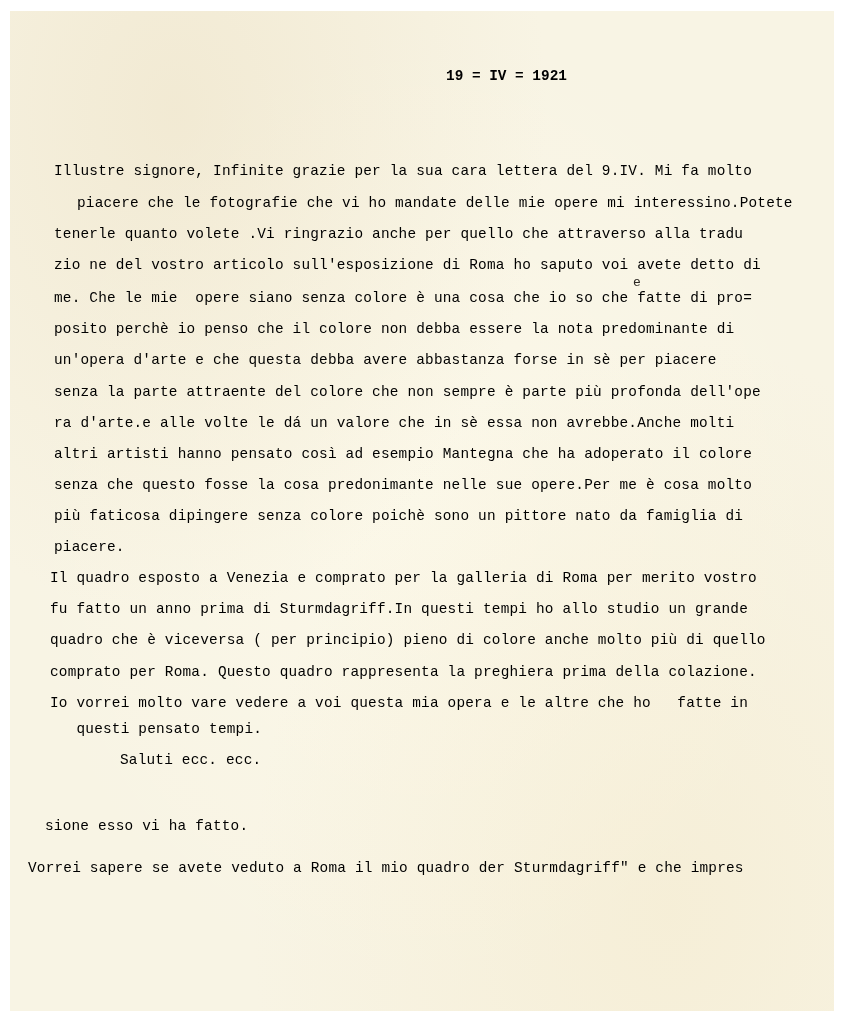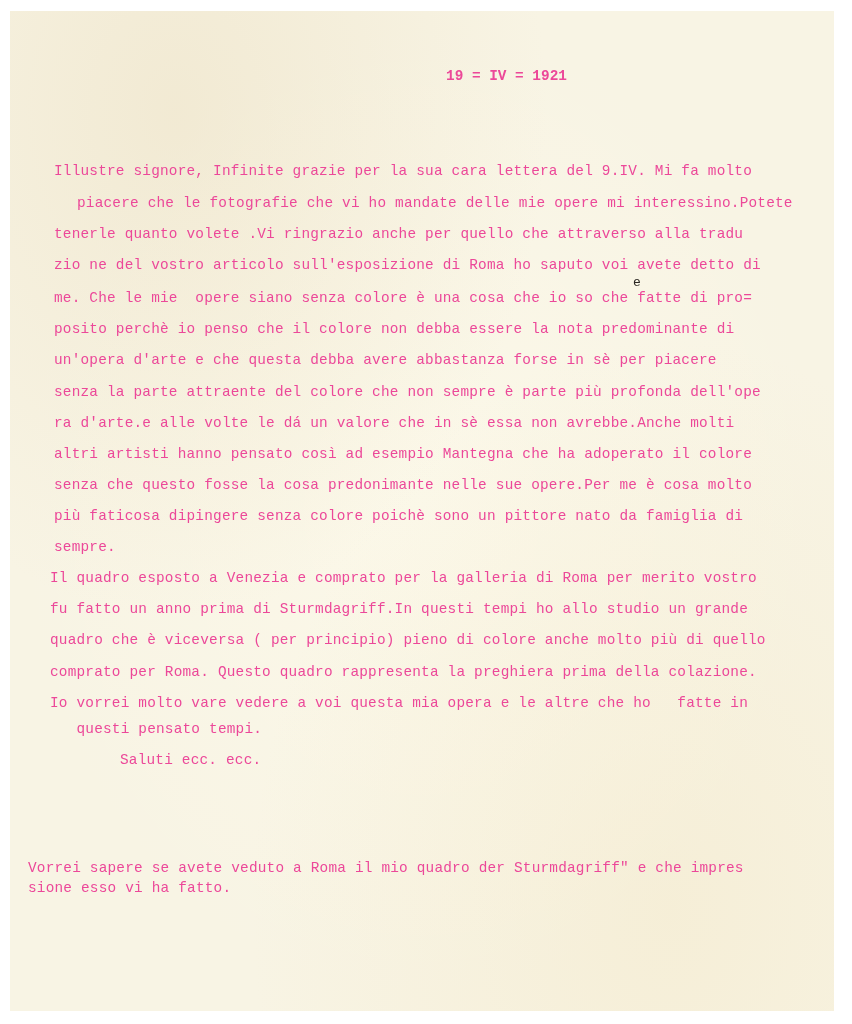--- a/index.html
+++ b/index.html
@@ -22,21 +22,21 @@
     background: #f8f4e4;
     background-image:
       radial-gradient(ellipse at 20% 10%, rgba(230,215,180,0.35), transparent 40%),
       radial-gradient(ellipse at 80% 90%, rgba(240,225,185,0.30), transparent 45%),
       radial-gradient(ellipse at 50% 50%, rgba(255,252,238,0.5), transparent 70%);
   }
   .typed {
     position: absolute;
     font-family: "Liberation Mono", "DejaVu Sans Mono", monospace;
     font-size: 14.4px;
-    color: #ec4899;
+    color: #000000;
     white-space: pre;
     letter-spacing: 0.2px;
   }
   .date {
     left: 446px;
     top: 68px;
     font-weight: bold;
     letter-spacing: 0px;
   }
   .line {
@@ -66,25 +66,25 @@
 <div class="typed line" style="top:257px;text-align:center;">zio ne del vostro articolo sull'esposizione di Roma ho saputo voi avete detto di</div>
 <div class="sup" style="left:633px; top:275px;">e</div>
 <div class="typed line" style="top:290px;">me. Che le mie  opere siano senza colore è una cosa che io so che fatte di pro=</div>
 <div class="typed line" style="top:321px;">posito perchè io penso che il colore non debba essere la nota predominante di</div>
 <div class="typed line" style="top:352px;">un'opera d'arte e che questa debba avere abbastanza forse in sè per piacere</div>
 <div class="typed line" style="top:384px;">senza la parte attraente del colore che non sempre è parte più profonda dell'ope</div>
 <div class="typed line" style="top:415px;">ra d'arte.e alle volte le dá un valore che in sè essa non avrebbe.Anche molti</div>
 <div class="typed line" style="top:446px;">altri artisti hanno pensato così ad esempio Mantegna che ha adoperato il colore</div>
 <div class="typed line" style="top:477px;">senza che questo fosse la cosa predonimante nelle sue opere.Per me è cosa molto</div>
 <div class="typed line" style="top:508px;">più faticosa dipingere senza colore poichè sono un pittore nato da famiglia di</div>
-<div class="typed line" style="top:539px;">sempre.</div>
+<div class="typed line" style="top:539px;">piacere.</div>
 
 <div class="typed line" style="left:50px; top:570px;">Il quadro esposto a Venezia e comprato per la galleria di Roma per merito vostro</div>
 <div class="typed line" style="left:50px; top:601px;">fu fatto un anno prima di Sturmdagriff.In questi tempi ho allo studio un grande</div>
 <div class="typed line" style="left:50px; top:632px;">quadro che è viceversa ( per principio) pieno di colore anche molto più di quello</div>
 <div class="typed line" style="left:50px; top:664px;">comprato per Roma. Questo quadro rappresenta la preghiera prima della colazione.</div>
 <div class="typed line" style="left:50px; top:695px;">Io vorrei molto vare vedere a voi questa mia opera e le altre che ho   fatte in</div>
 <div class="typed line" style="left:50px; top:721px;">   questi pensato tempi.</div>
 
 <div class="typed" style="left:120px; top:752px;">Saluti ecc. ecc.</div>
 
 <div class="typed ps" style="top:860px;">Vorrei sapere se avete veduto a Roma il mio quadro der Sturmdagriff" e che impres</div>
-<div class="typed ps" style="top:880px;">sione esso vi ha fatto.</div>
+<div class="typed ps" style="top:818px;margin-left:17px;">sione esso vi ha fatto.</div>
 
 </body></html>

